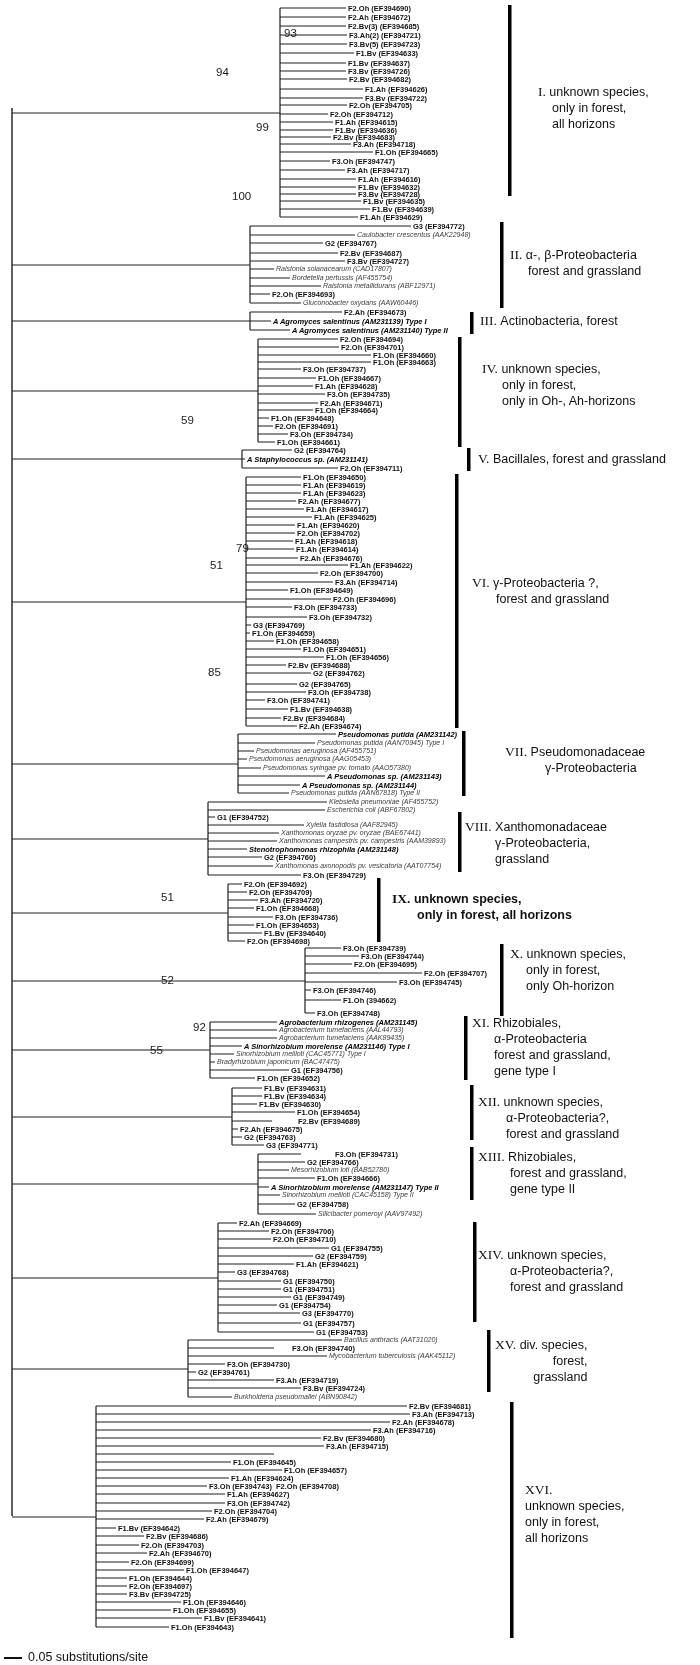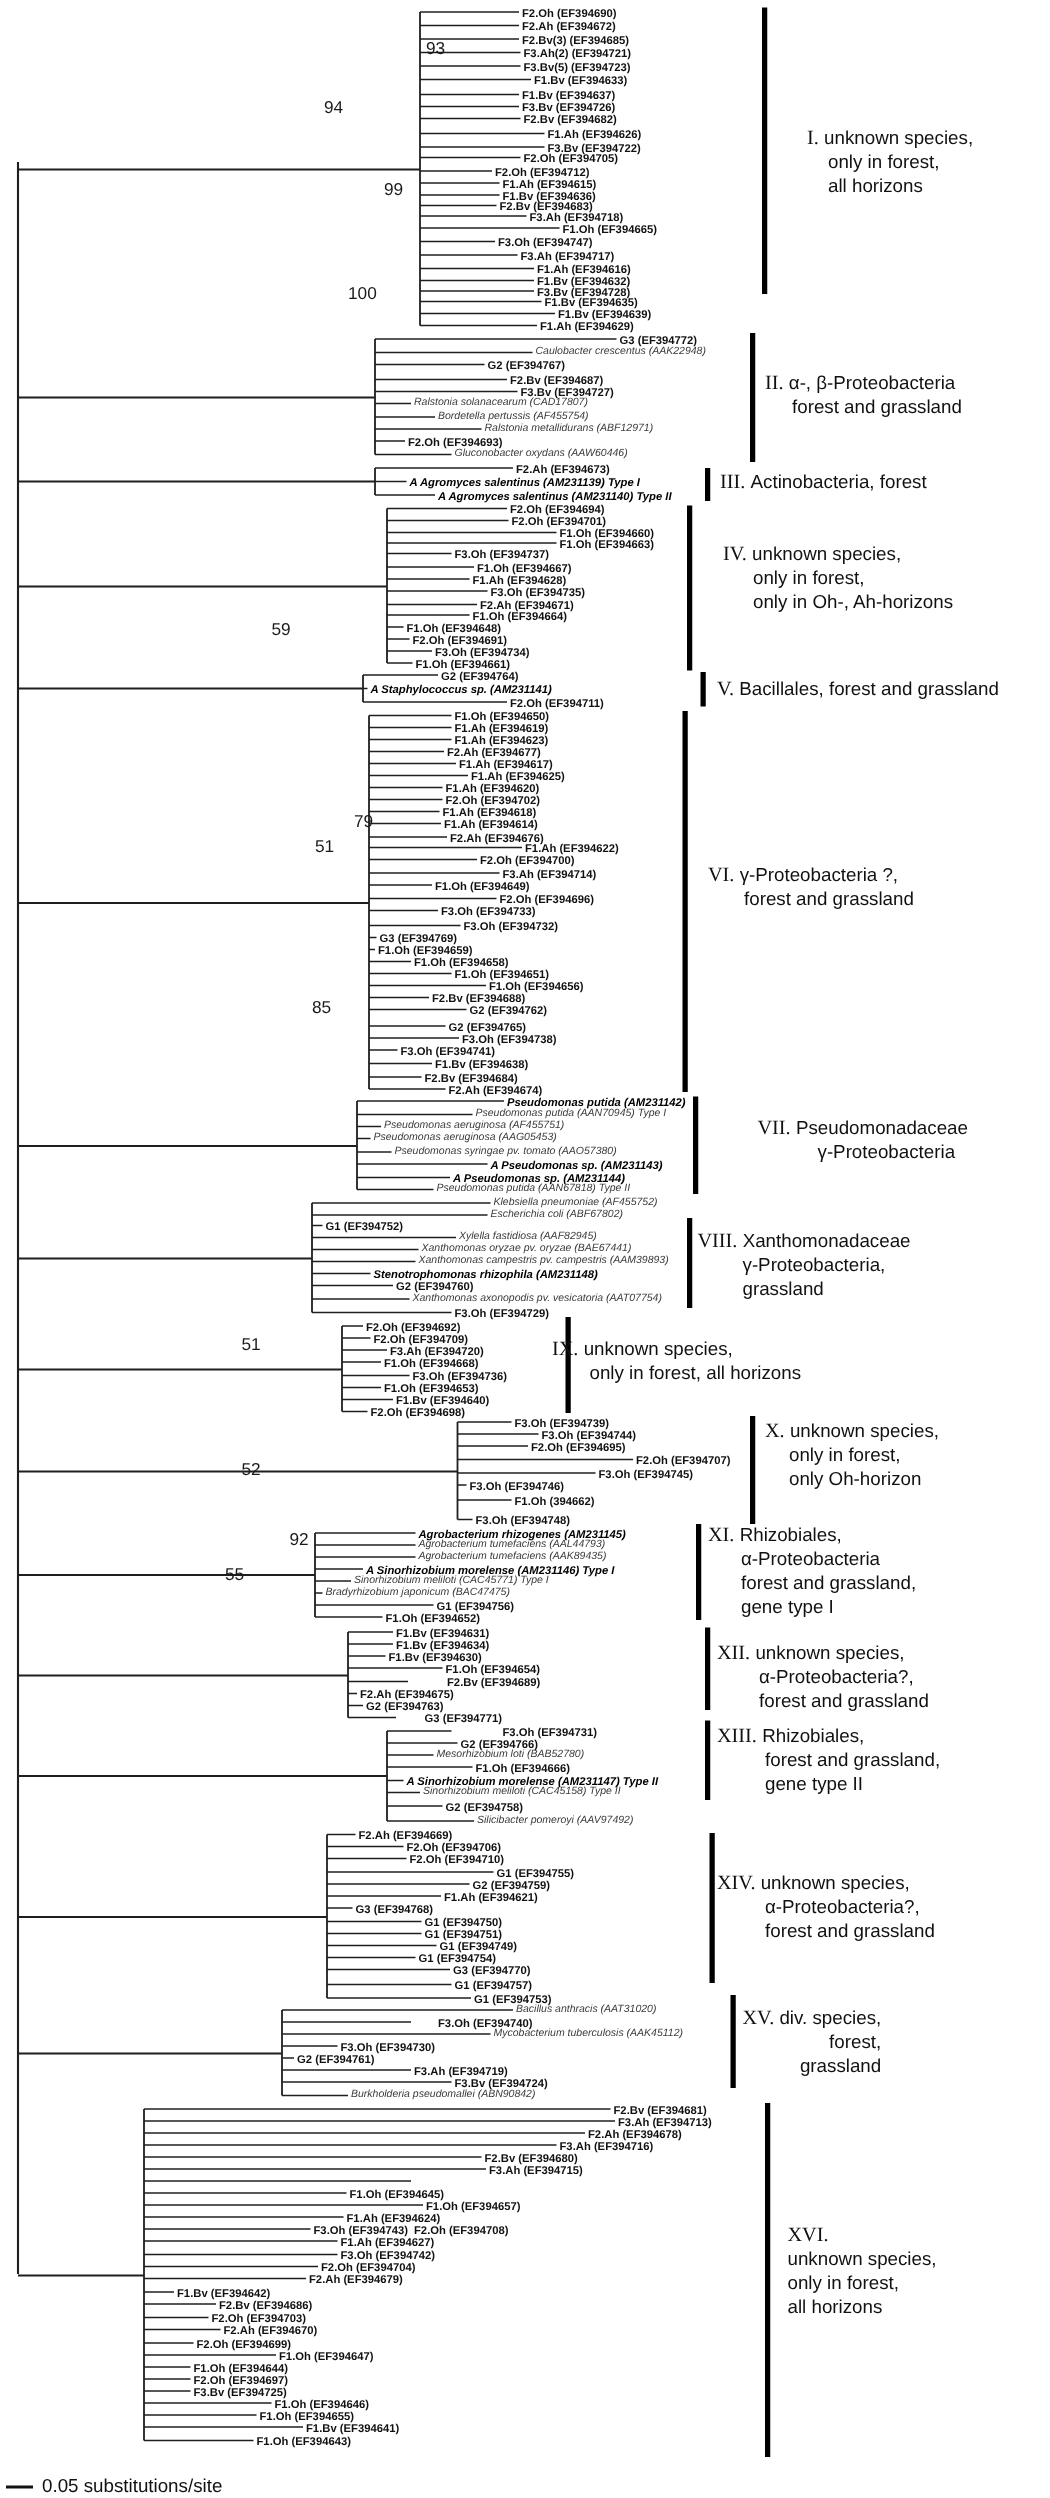--- a/index.html
+++ b/index.html
@@ -397,21 +397,21 @@
       <div class="leaf r" style="left: 217px; top: 1057.5px;">Bradyrhizobium japonicum (BAC47475)</div>
       <div class="leaf" style="left: 291px; top: 1065.5px;">G1 (EF394756)</div>
       <div class="leaf" style="left: 257px; top: 1073.5px;">F1.Oh (EF394652)</div>
       <div class="leaf" style="left: 264px; top: 1083.5px;">F1.Bv (EF394631)</div>
       <div class="leaf" style="left: 264px; top: 1091.5px;">F1.Bv (EF394634)</div>
       <div class="leaf" style="left: 259px; top: 1099.5px;">F1.Bv (EF394630)</div>
       <div class="leaf" style="left: 297px; top: 1107.5px;">F1.Oh (EF394654)</div>
       <div class="leaf" style="left: 274px; top: 1116.5px; padding-left: 24px;">F2.Bv (EF394689)</div>
       <div class="leaf" style="left: 240px; top: 1124.5px;">F2.Ah (EF394675)</div>
       <div class="leaf" style="left: 244px; top: 1132.5px;">G2 (EF394763)</div>
-      <div class="leaf" style="left: 266px; top: 1140.5px; margin-left: 17px;">G3 (EF394771)</div>
+      <div class="leaf" style="left: 266px; top: 1140.5px;">G3 (EF394771)</div>
       <div class="leaf" style="left: 303px; top: 1149.5px; padding-left: 32px;">F3.Oh (EF394731)</div>
       <div class="leaf" style="left: 307px; top: 1157.5px;">G2 (EF394766)</div>
       <div class="leaf r" style="left: 291px; top: 1165.5px;">Mesorhizobium loti (BAB52780)</div>
       <div class="leaf" style="left: 317px; top: 1173.5px;">F1.Oh (EF394666)</div>
       <div class="leaf i" style="left: 271px; top: 1182.5px;">A Sinorhizobium morelense (AM231147) Type II</div>
       <div class="leaf r" style="left: 282px; top: 1190.5px;">Sinorhizobium meliloti (CAC45158) Type II</div>
       <div class="leaf" style="left: 297px; top: 1199.5px;">G2 (EF394758)</div>
       <div class="leaf r" style="left: 318px; top: 1209.5px;">Silicibacter pomeroyi (AAV97492)</div>
       <div class="leaf" style="left: 239px; top: 1218.5px;">F2.Ah (EF394669)</div>
       <div class="leaf" style="left: 271px; top: 1226.5px;">F2.Oh (EF394706)</div>
@@ -491,21 +491,21 @@
       </div>
       <div class="grp" style="left: 505px; top: 744px;">
         <div><span class="num">VII.</span>&nbsp;<span>Pseudomonadaceae</span></div>
         <div class="cont" style="padding-left: 40px;">γ-Proteobacteria</div>
       </div>
       <div class="grp" style="left: 465px; top: 819px;">
         <div><span class="num">VIII.</span>&nbsp;<span>Xanthomonadaceae</span></div>
         <div class="cont" style="padding-left: 30px;">γ-Proteobacteria,</div>
         <div class="cont" style="padding-left: 30px;">grassland</div>
       </div>
-      <div class="grp" style="left: 368px; top: 891px;">
+      <div class="grp" style="left: 392px; top: 891px; font-weight: bold;">
         <div><span class="num">IX.</span>&nbsp;<span>unknown species,</span></div>
         <div class="cont" style="padding-left: 25px;">only in forest, all horizons</div>
       </div>
       <div class="grp" style="left: 510px; top: 946px;">
         <div><span class="num">X.</span>&nbsp;<span>unknown species,</span></div>
         <div class="cont" style="padding-left: 16px;">only in forest,</div>
         <div class="cont" style="padding-left: 16px;">only Oh-horizon</div>
       </div>
       <div class="grp" style="left: 472px; top: 1015px;">
         <div><span class="num">XI.</span>&nbsp;<span>Rhizobiales,</span></div>

